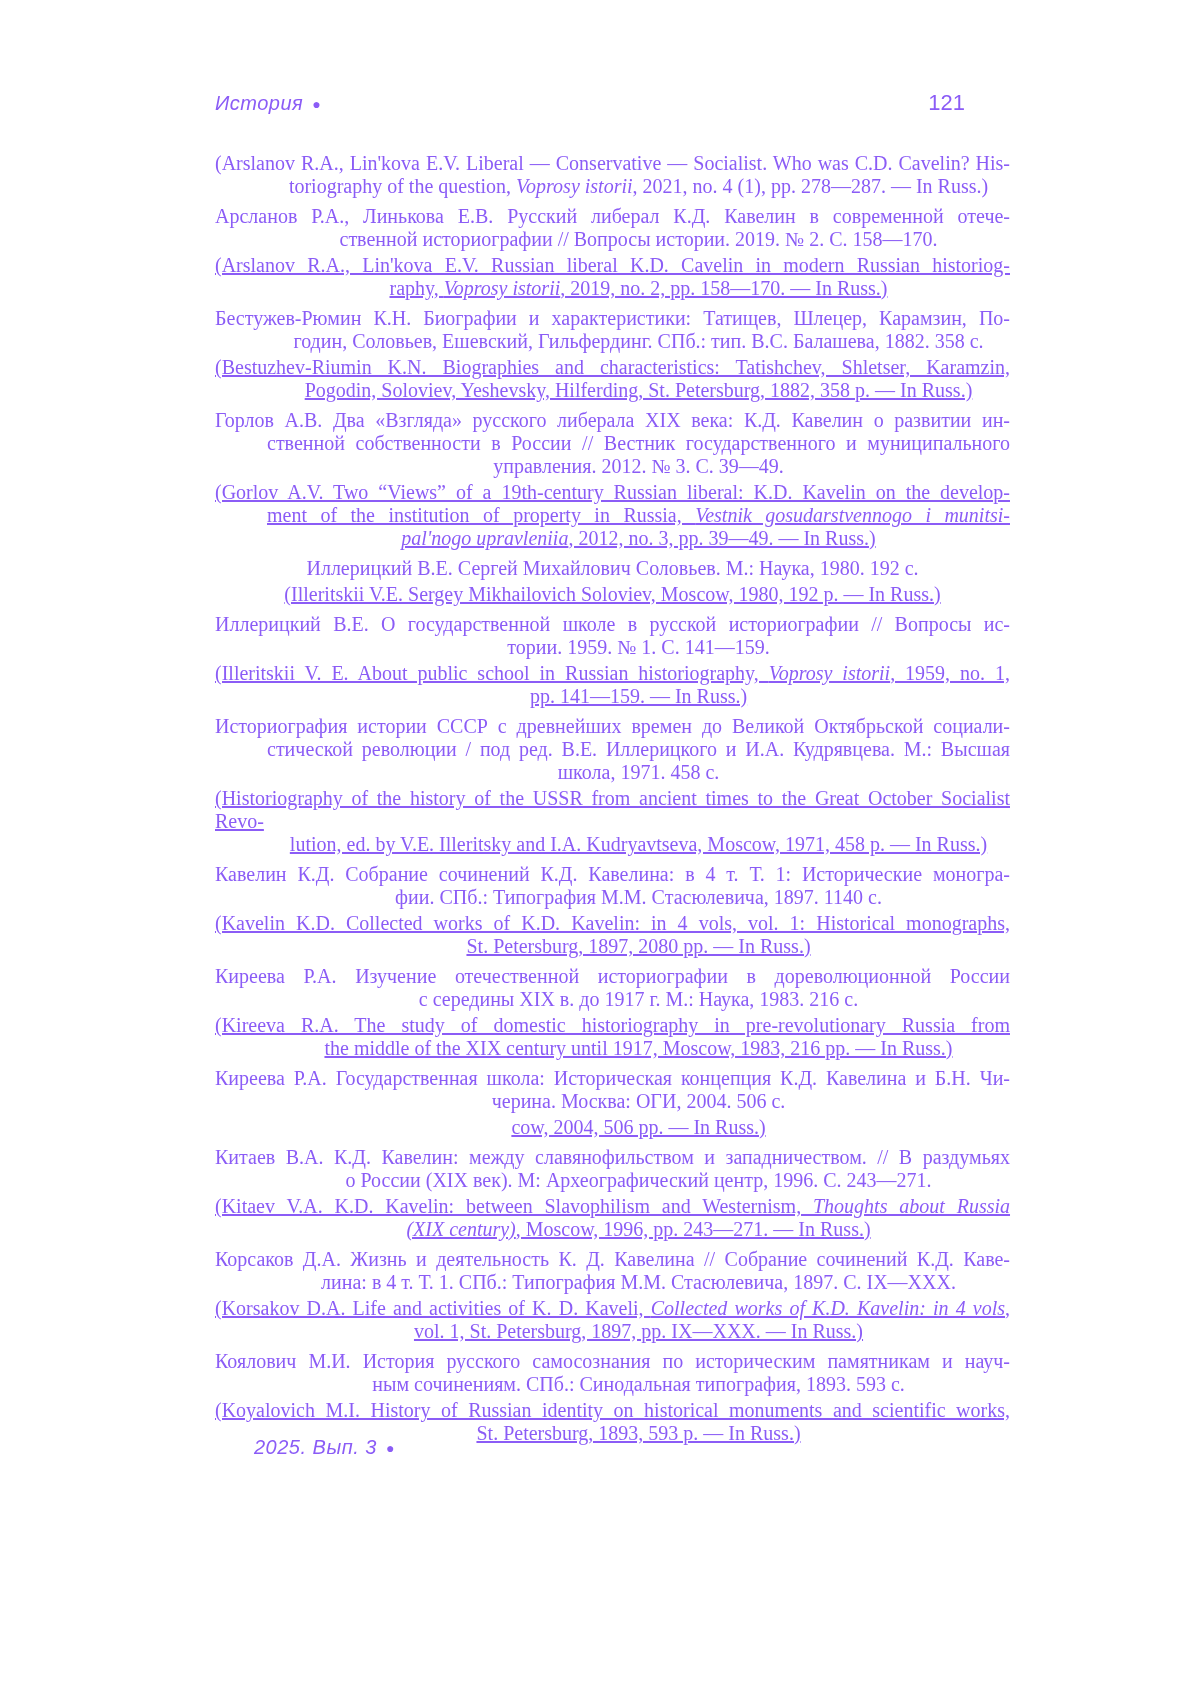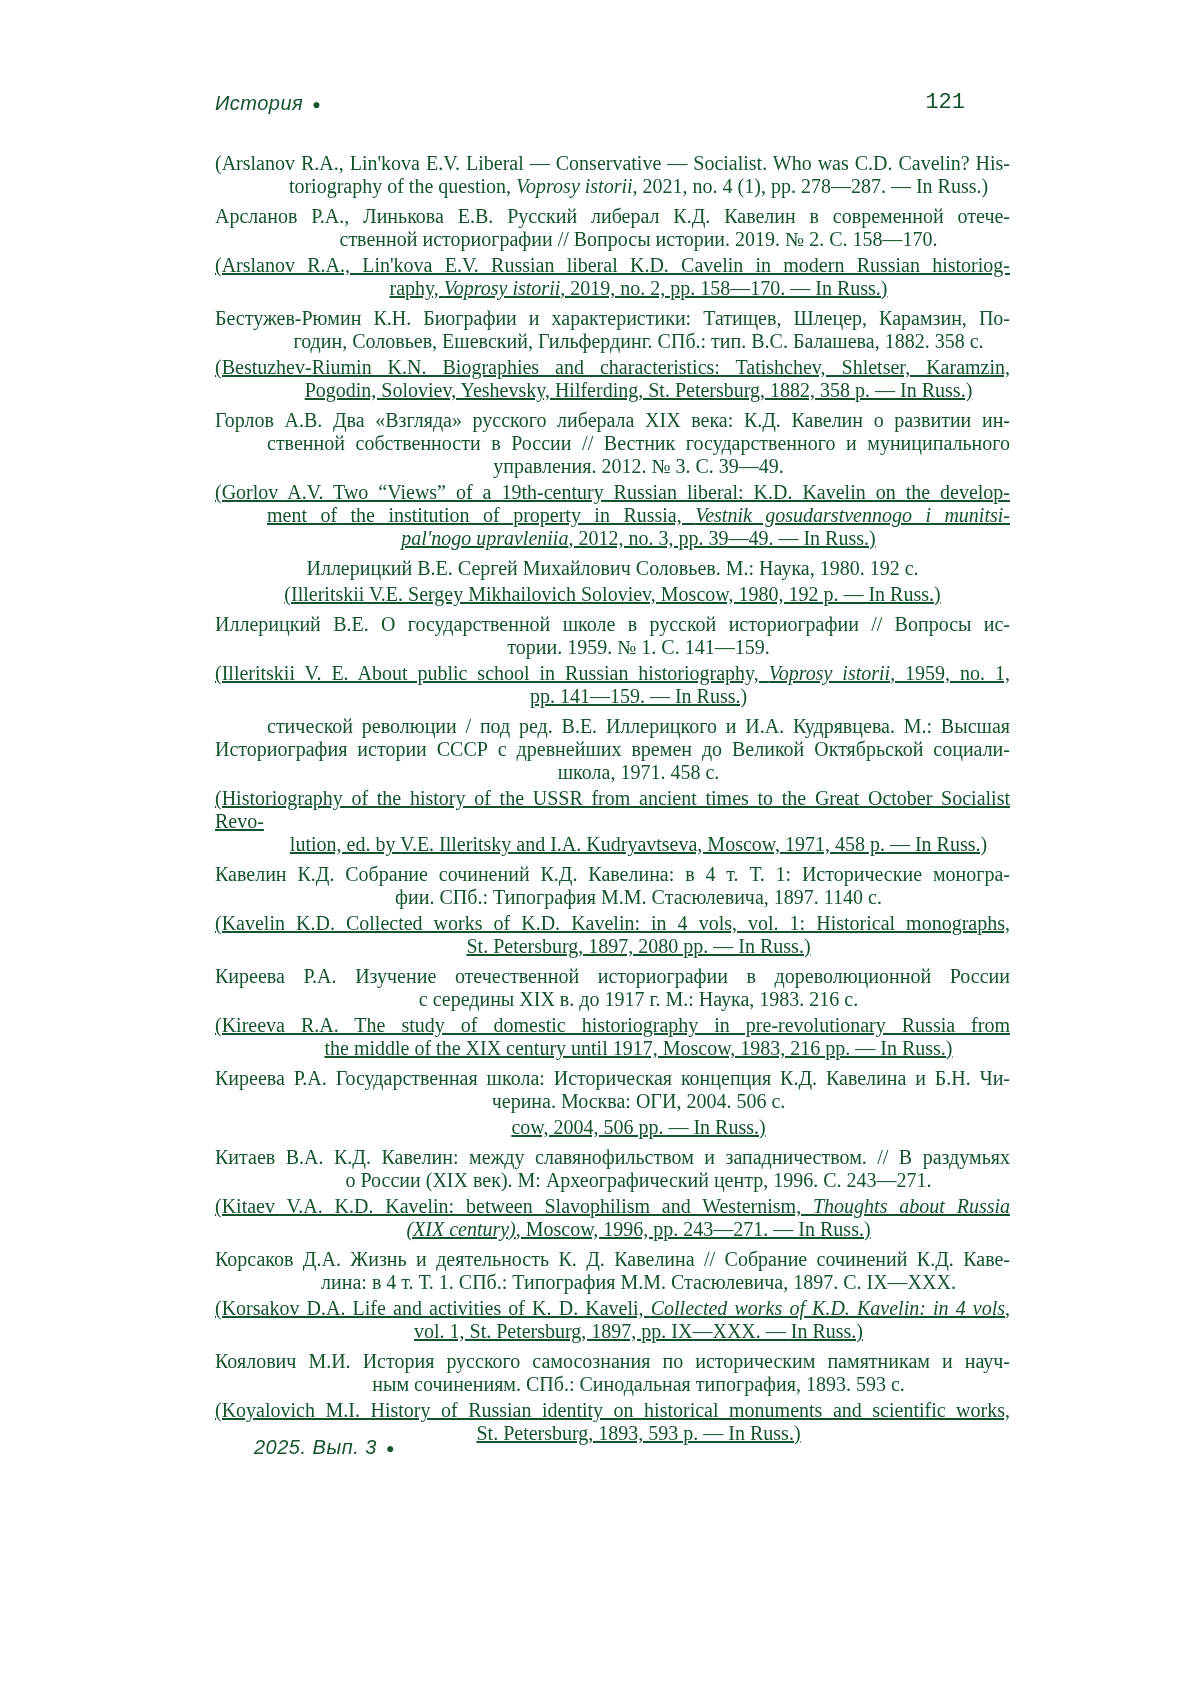--- a/index.html
+++ b/index.html
@@ -1,21 +1,21 @@
 <!DOCTYPE html>
 <html><head>
 <meta charset="utf-8">
 <style>
   html, body { margin: 0; padding: 0; background: #ffffff; }
   .page {
     position: relative;
     width: 1200px;
     height: 1697px;
     background: #ffffff;
-    color: #14532d;
+    color: #8b5cf6;
     font-family: "Liberation Serif", serif;
     overflow: hidden;
   }
   
   .page-header {
     position: absolute;
     top: 92px;
     left: 215px;
     width: 795px;
     height: 30px;
@@ -31,21 +31,21 @@
   }
   .rt-bullet {
     font-style: normal;
     font-size: 14px;
     margin-left: 9px;
     vertical-align: 1px;
   }
   .page-number {
     position: absolute;
     right: 45px; top: -2px;
-    font-family: Liberation Mono, monospace;
+    font-family: Liberation Sans, sans-serif;
     font-size: 22px;
   }
   
   .references {
     position: absolute;
     top: 152px;
     left: 215px;
     width: 795px;
     font-size: 20px;
   }
@@ -133,22 +133,22 @@
           <div class="line just"><span>Иллерицкий В.Е. О государственной школе в русской историографии // Вопросы ис-</span></div>
           <div class="line indent lastline"><span>тории. 1959. № 1. С. 141—159.</span></div>
         </div>
         <div class="entry">
           <div class="line just"><span>(Illeritskii V. E. About public school in Russian historiography, </span><span class="it">Voprosy istorii</span><span>, 1959, no. 1,</span></div>
           <div class="line indent lastline"><span>pp. 141—159. — In Russ.)</span></div>
         </div>
       </div>
       <div class="group">
         <div class="entry">
+          <div class="line just"><span>Историография истории СССР с древнейших времен до Великой Октябрьской социали-</span></div>
           <div class="line indent just"><span>стической революции / под ред. В.Е. Иллерицкого и И.А. Кудрявцева. М.: Высшая</span></div>
-          <div class="line just"><span>Историография истории СССР с древнейших времен до Великой Октябрьской социали-</span></div>
           <div class="line indent lastline"><span>школа, 1971. 458 с.</span></div>
         </div>
         <div class="entry">
           <div class="line just"><span>(Historiography of the history of the USSR from ancient times to the Great October Socialist Revo-</span></div>
           <div class="line indent lastline"><span>lution, ed. by V.E. Illeritsky and I.A. Kudryavtseva, Moscow, 1971, 458 p. — In Russ.)</span></div>
         </div>
       </div>
       <div class="group">
         <div class="entry">
           <div class="line just"><span>Кавелин К.Д. Собрание сочинений К.Д. Кавелина: в 4 т. Т. 1: Исторические моногра-</span></div>

